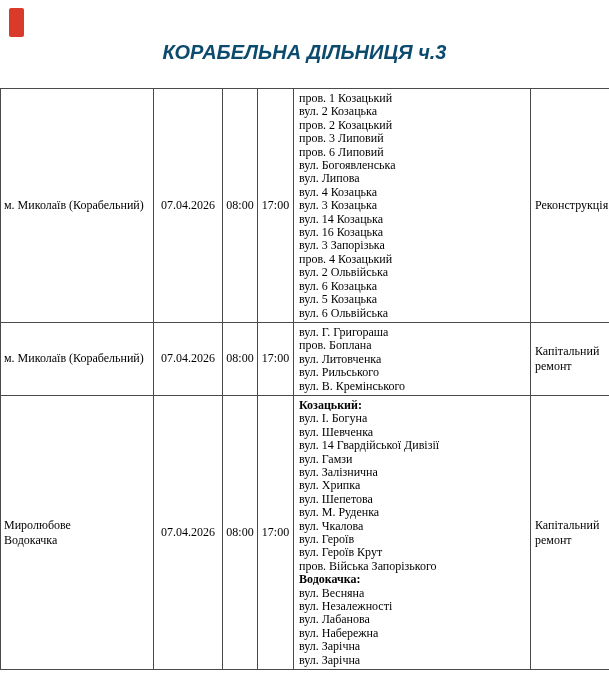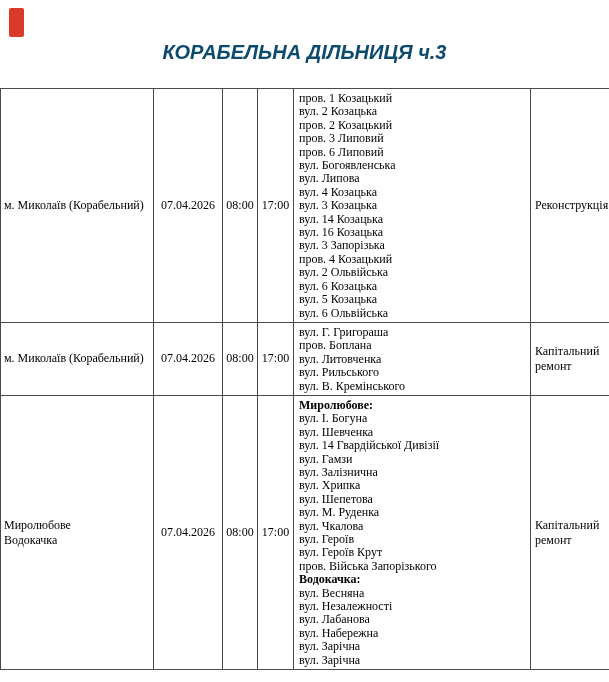--- a/index.html
+++ b/index.html
@@ -124,21 +124,21 @@
           </td>
     <td class="col-type">Капітальний ремонт</td>
   </tr>
 
   <tr>
     <td class="col-location">Миролюбове<br>Водокачка</td>
     <td class="col-date">07.04.2026</td>
     <td class="col-start">08:00</td>
     <td class="col-end">17:00</td>
     <td class="col-streets">
-            <div class="street-line bold">Миролюбове:</div>
+            <div class="street-line bold">Козацький:</div>
             <div class="street-line">вул. І. Богуна</div>
             <div class="street-line">вул. Шевченка</div>
             <div class="street-line">вул. 14 Гвардійської Дивізії</div>
             <div class="street-line">вул. Гамзи</div>
             <div class="street-line">вул. Залізнична</div>
             <div class="street-line">вул. Хрипка</div>
             <div class="street-line">вул. Шепетова</div>
             <div class="street-line">вул. М. Руденка</div>
             <div class="street-line">вул. Чкалова</div>
             <div class="street-line">вул. Героїв</div>

